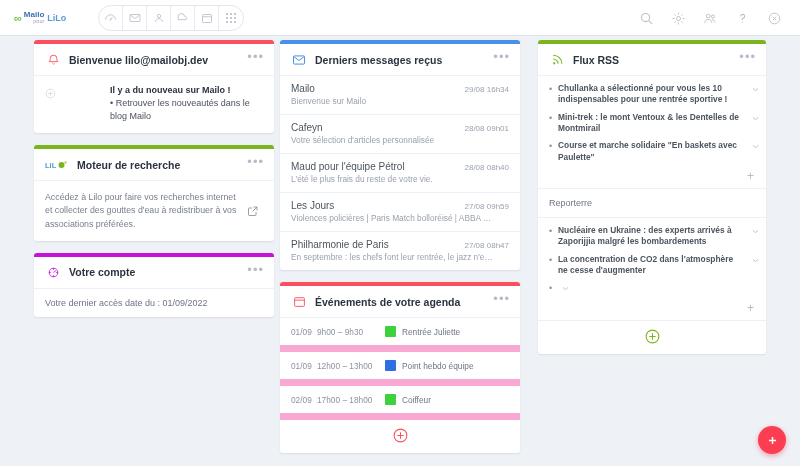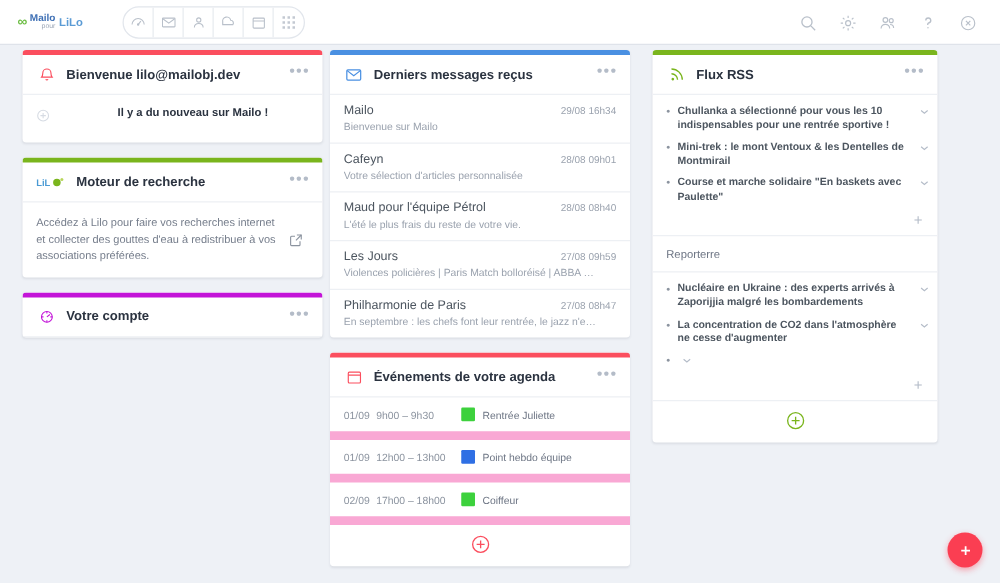--- a/index.html
+++ b/index.html
@@ -35,21 +35,21 @@
   }
   .nav-btn:last-child { border-right: none; }
   .nav-btn svg { display: block; }
 
   .topright { position: absolute; right: 10px; top: 0; height: 36px; display: flex; align-items: center; }
   .tr-btn { width: 32px; height: 36px; display: flex; align-items: center; justify-content: center; cursor: pointer; }
 
   
   .cols {
     position: absolute; top: 40px; left: 0; width: 800px; height: 426px;
-    display: flex; gap: 0; padding: 0 18px;
+    display: flex; gap: 0; padding: 0 18px; justify-content: center;
   }
   .col { width: 240px; margin-right: 6px; }
   .col:last-child { margin-right: 0; padding-left: 12px; }
 
   .card {
     background: #fff; border-radius: 3px; margin-bottom: 12px;
     box-shadow: 0 1px 2px rgba(40,50,70,.10);
     overflow: hidden;
   }
   .accent { height: 4px; width: 100%; }
@@ -229,20 +229,21 @@
         </div>
         <div class="welcome-row">
           <span class="welcome-ico">
             <svg width="13" height="13" viewBox="0 0 24 24" fill="none" stroke="#d6dbe3" stroke-width="1.6">
                 <circle cx="12" cy="12" r="8"></circle>
                 <path d="M8 12h8M12 8v8"></path>
               </svg>
           </span>
           <span class="welcome-txt">
             <span class="welcome-strong">Il y a du nouveau sur Mailo !</span>
+            <span class="welcome-bullet">•  Retrouver les nouveautés dans le blog Mailo</span>
           </span>
         </div>
       </div>
 
       <div class="card">
         <div class="accent" style="background:#7ab51d"></div>
         <div class="card-head">
           <span class="card-ico" style="width:26px;flex:0 0 26px;">
             <svg width="25" height="12" viewBox="0 0 50 22">
               <text x="0" y="16" font-family="Liberation Sans, sans-serif" font-size="15" font-weight="bold" fill="#4a9ad4">LiL</text>
@@ -270,20 +271,21 @@
         <div class="card-head">
           <span class="card-ico">
             <svg width="13" height="13" viewBox="0 0 24 24" fill="none" stroke="#c314d8" stroke-width="1.6">
                 <circle cx="12" cy="12" r="8"></circle>
                 <path d="M12 12l4.5-3.5M12 4v3M12 17v3M4 12h3M17 12h3"></path>
               </svg>
           </span>
           <span class="card-title">Votre compte</span>
           <span class="dots">•••</span>
         </div>
+        <div class="acct-line">Votre dernier accès date du : 01/09/2022</div>
       </div>
     </div>
 
     <div class="col">
 
       <div class="card">
         <div class="accent" style="background:#4a90e2"></div>
         <div class="card-head">
           <span class="card-ico">
             <svg width="14" height="14" viewBox="0 0 24 24" fill="none" stroke="#4a90e2" stroke-width="1.7">

